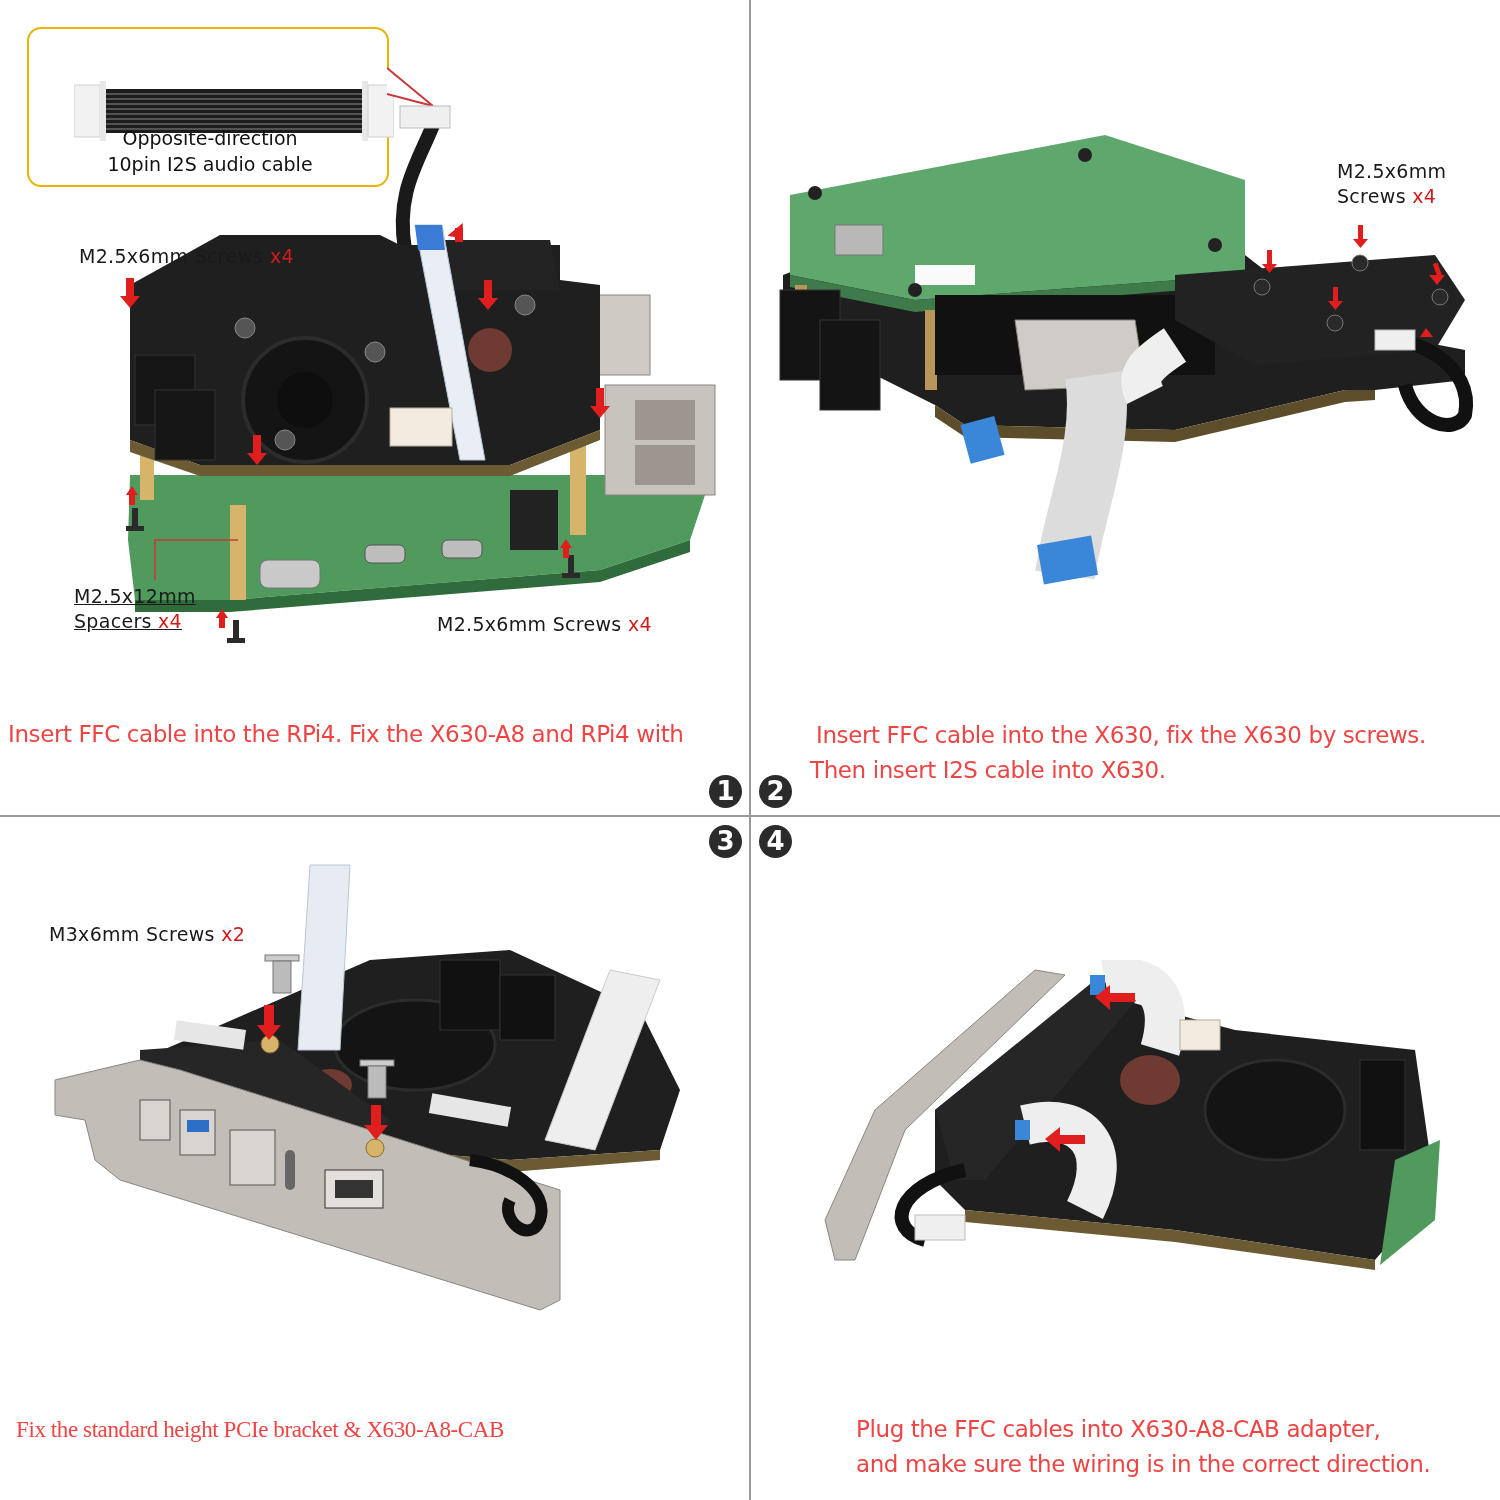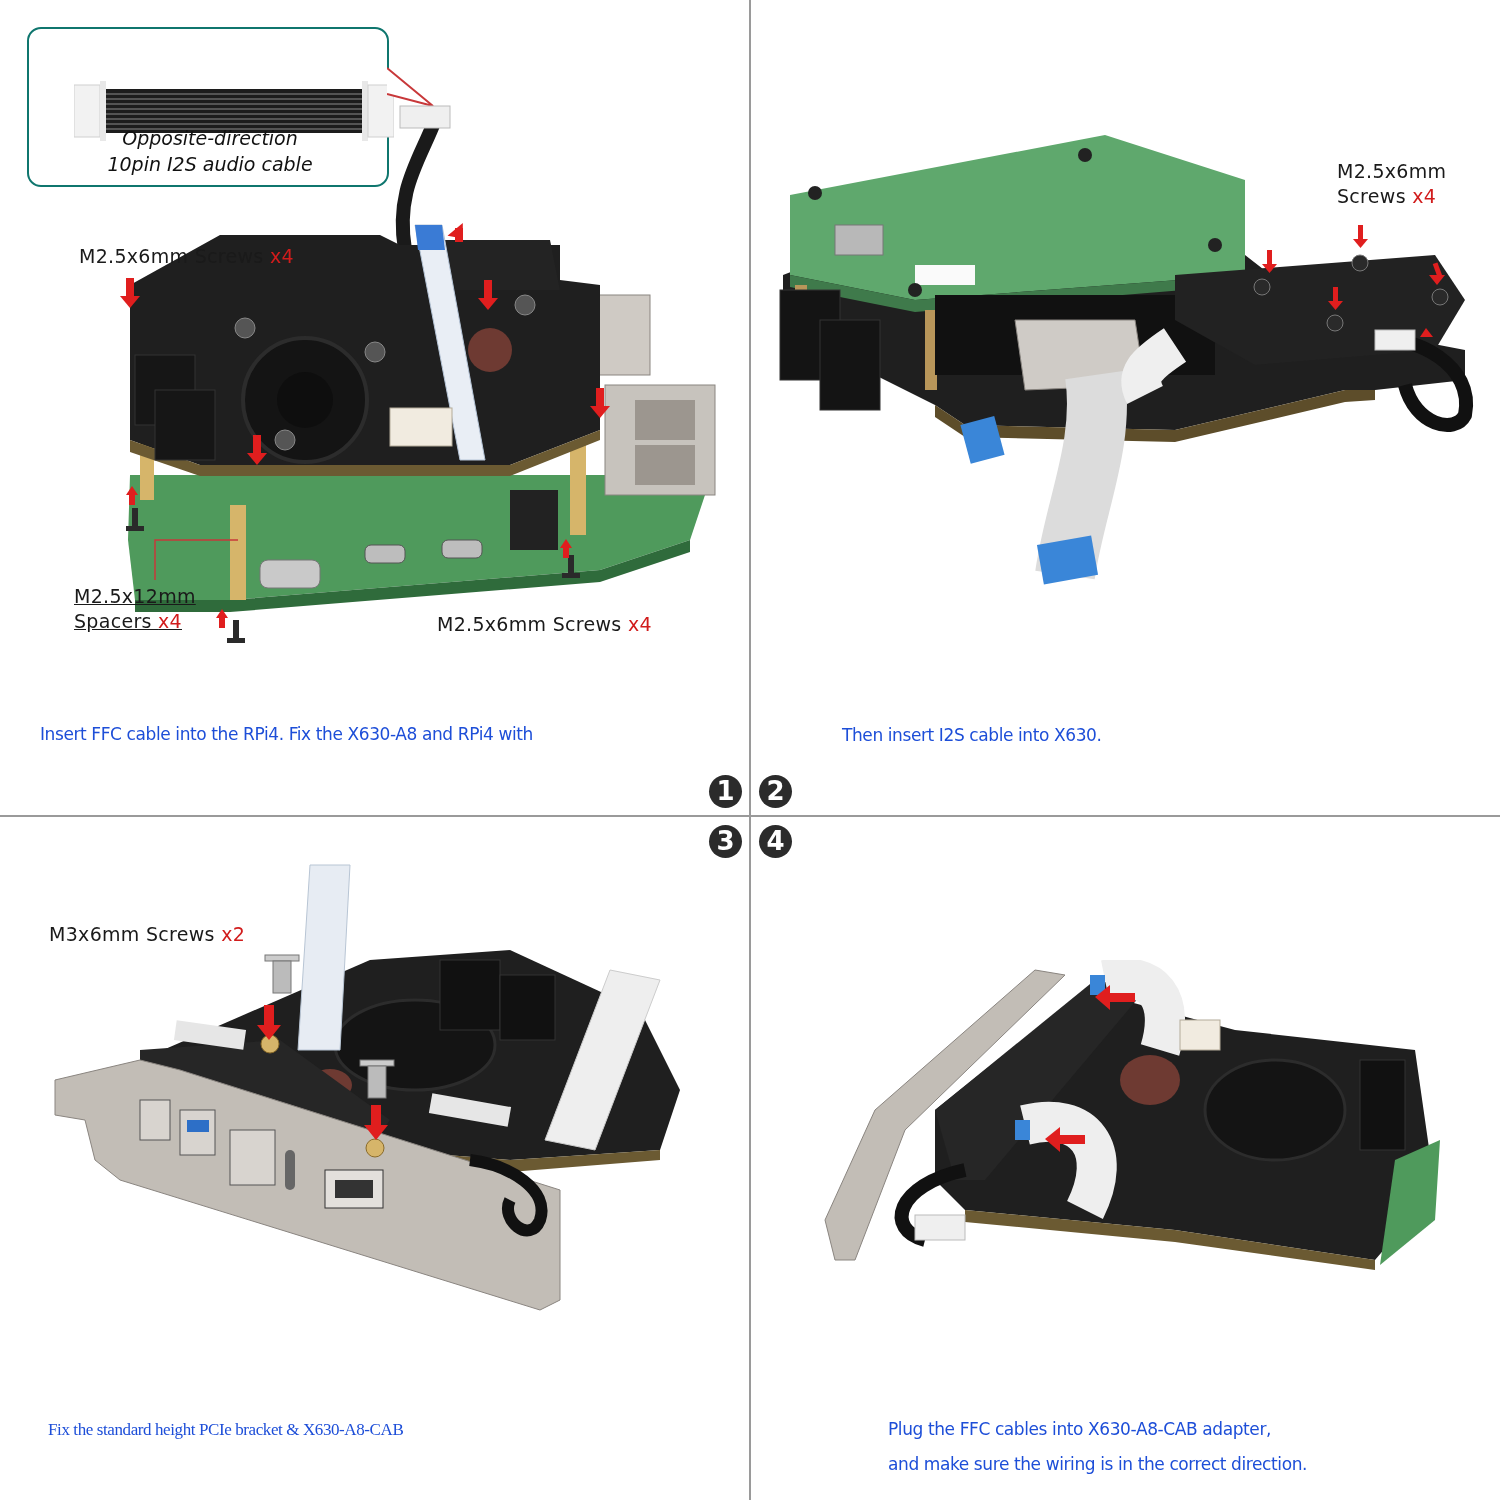--- a/index.html
+++ b/index.html
@@ -6,27 +6,27 @@
     html, body { width: 1500px; height: 1500px; background: #ffffff; overflow: hidden; }
     body { position: relative; font-family: "DejaVu Sans", "Liberation Sans", sans-serif; color: #1a1a1a; }
 
     .vline { position: absolute; left: 749px; top: 0; width: 2px; height: 1500px; background: #9a9a9a; }
     .hline { position: absolute; left: 0; top: 815px; width: 1500px; height: 2px; background: #9a9a9a; }
 
     .badge { position: absolute; width: 33px; height: 33px; border-radius: 50%; background: #2b2b2b;
              color: #fff; font-weight: bold; font-size: 26px; line-height: 33px; text-align: center;
              font-family: "DejaVu Sans", sans-serif; }
 
-    .caption { position: absolute; font-size: 17px; line-height: 35px; color: #1d4ed8; letter-spacing: -0.4px; margin-left: 32px; }
+    .caption { position: absolute; font-size: 23px; line-height: 35px; color: #ef4444; letter-spacing: -0.4px; }
     .label { position: absolute; font-size: 19px; line-height: 25px; color: #1a1a1a; letter-spacing: 0.3px; }
     .label .qty { color: #d11c1c; }
 
     
     .callout { position: absolute; left: 27px; top: 27px; width: 362px; height: 160px;
-               border: 2px solid #0f766e; border-radius: 14px; background: #fff; font-style: italic; }
+               border: 2px solid #eab308; border-radius: 14px; background: #fff; }
     .callout-tail { position: absolute; left: 387px; top: 64px; width: 48px; height: 44px; }
     .ribbon { position: absolute; left: 45px; top: 50px; width: 320px; height: 64px; }
     .callout-text { position: absolute; left: 0; top: 96px; width: 362px; text-align: center;
                     font-size: 19px; line-height: 26px; color: #111; }
 
     .photo { position: absolute; }
   </style>
 </head>
 <body>
 
@@ -209,20 +209,21 @@
       <polygon points="645,212 658,212 651,203"></polygon>
     </g>
   </svg>
 
   <div class="label" style="left:1337px; top:159px;">
     <div>M2.5x6mm</div>
     <div><span>Screws </span><span class="qty">x4</span></div>
   </div>
 
   <div class="caption" style="left:810px; top:718px;">
+    <div style="padding-left:6px;">Insert FFC cable into the X630, fix the X630 by screws.</div>
     <div>Then insert I2S cable into X630.</div>
   </div>
 </section>
 
 <section>
   <svg class="photo" style="left:40px; top:860px;" width="650" height="460" viewBox="0 0 650 460">
 
     <polygon points="100,200 330,100 470,90 600,150 640,230 620,290 470,300 280,285 100,240" fill="#1f1f1f"></polygon>
     <polygon points="100,240 280,285 470,300 620,290 620,300 470,312 280,297 100,252" fill="#6b5a32"></polygon>
 

